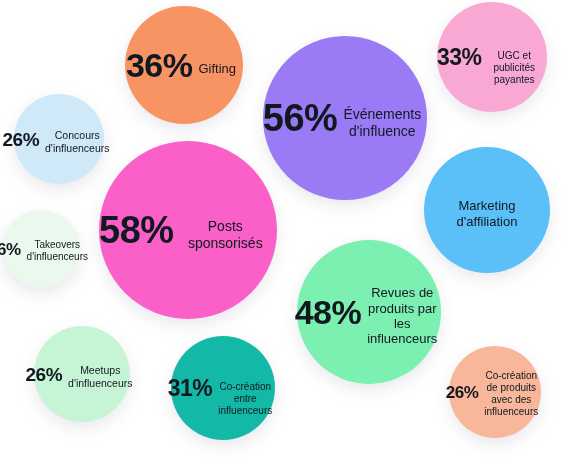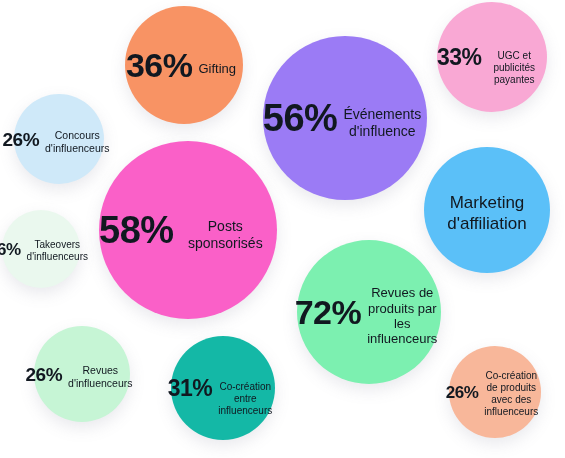--- a/index.html
+++ b/index.html
@@ -42,21 +42,21 @@
     padding: 0 6px;
   }
   
   .tier-xl .bubble-value { font-size: 38px; }
   .tier-xl .bubble-label { font-size: 14px; margin-top: 9px; }
 
   .tier-l .bubble-value { font-size: 34px; }
   .tier-l .bubble-label { font-size: 13px; margin-top: 8px; }
 
   .tier-m .bubble-value { font-size: 28px; }
-  .tier-m .bubble-label { font-size: 17px; margin-top: 7px; }
+  .tier-m .bubble-label { font-size: 13px; margin-top: 7px; }
 
   .tier-s .bubble-value { font-size: 23px; }
   .tier-s .bubble-label { font-size: 10px; margin-top: 22px; }
 
   .tier-xs .bubble-value { font-size: 19px; }
   .tier-xs .bubble-label { font-size: 10.5px; margin-top: 5px; }
 
   .tier-xxs .bubble-value { font-size: 17px; }
   .tier-xxs .bubble-label { font-size: 10px; margin-top: 4px; }
 </style>
@@ -85,26 +85,26 @@
       <div class="bubble-label">Posts sponsorisés</div>
     </div>
     <div class="bubble tier-m" style="left: 424px; top: 147px; width: 126px; height: 126px; background: rgb(91, 192, 248);">
       <div class="bubble-label">Marketing d'affiliation</div>
     </div>
     <div class="bubble tier-xxs" style="left: 2px; top: 210px; width: 78px; height: 78px; background: rgb(234, 248, 238);">
       <div class="bubble-value">16%</div>
       <div class="bubble-label">Takeovers d'influenceurs</div>
     </div>
     <div class="bubble tier-l" style="left: 297px; top: 240px; width: 144px; height: 144px; background: rgb(124, 240, 176);">
-      <div class="bubble-value">72%</div>
+      <div class="bubble-value">48%</div>
       <div class="bubble-label">Revues de produits par les influenceurs</div>
     </div>
     <div class="bubble tier-xs" style="left: 34px; top: 326px; width: 96px; height: 96px; background: rgb(198, 245, 213);">
       <div class="bubble-value">26%</div>
-      <div class="bubble-label">Revues d'influenceurs</div>
+      <div class="bubble-label">Meetups d'influenceurs</div>
     </div>
     <div class="bubble tier-s" style="left: 171px; top: 336px; width: 104px; height: 104px; background: #14b8a6;">
       <div class="bubble-value">31%</div>
       <div class="bubble-label">Co-création entre influenceurs</div>
     </div>
     <div class="bubble tier-xxs" style="left: 449px; top: 346px; width: 92px; height: 92px; background: rgb(248, 183, 154);">
       <div class="bubble-value">26%</div>
       <div class="bubble-label">Co-création de produits avec des influenceurs</div>
     </div>
   </div>

